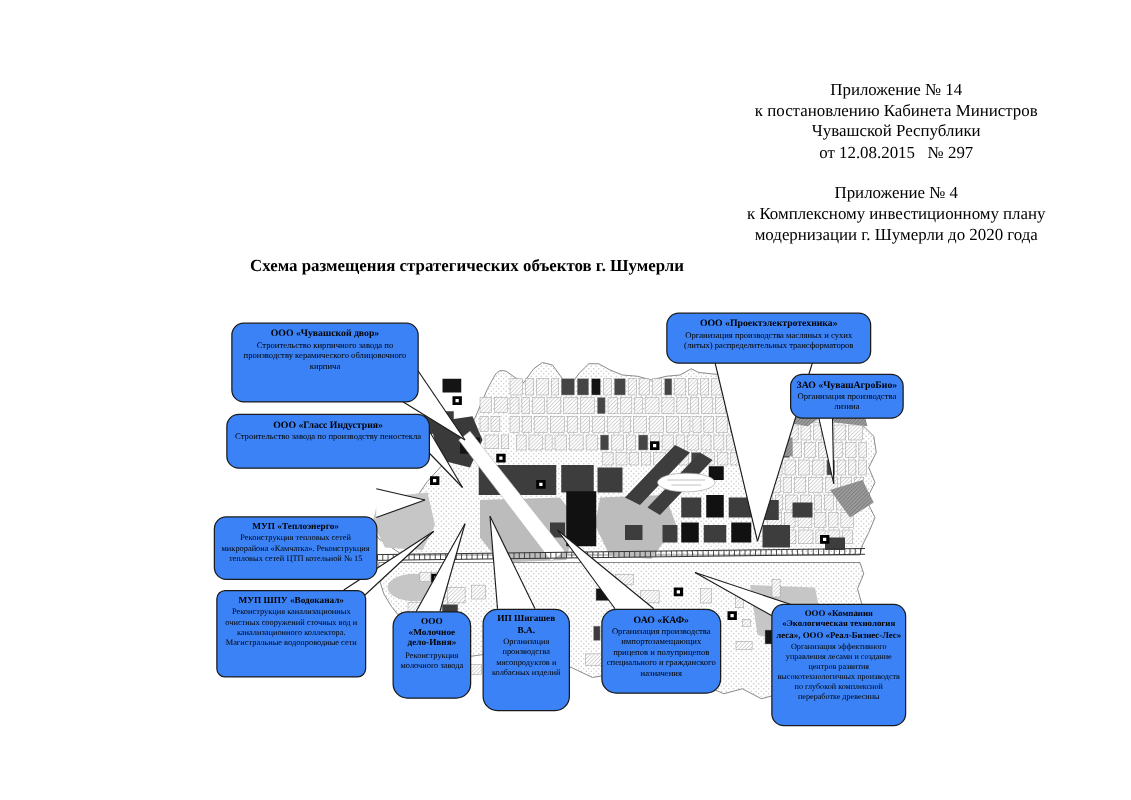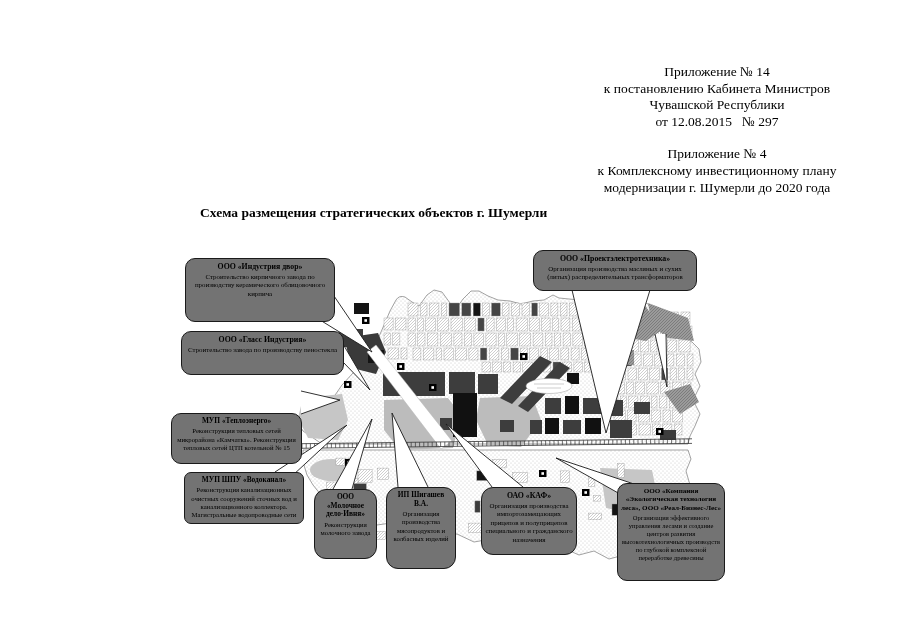--- a/index.html
+++ b/index.html
@@ -4,21 +4,21 @@
 <style>
   html,body{margin:0;padding:0;background:#fff;}
   .page{position:relative;width:905px;height:640px;background:#ffffff;overflow:hidden;
         font-family:"Liberation Serif",serif;color:#000;}
   .hdr{position:absolute;left:521px;top:64px;width:392px;text-align:center;
        font-size:13.5px;line-height:16.6px;z-index:2;}
   .hdr-block2{margin-top:16px;}
   .doc-title{position:absolute;left:200px;top:205px;width:530px;text-align:left;
        font-weight:bold;font-size:13.5px;z-index:2;}
   #map-svg{position:absolute;left:0;top:0;z-index:1;}
-  .callout{position:absolute;background:#737373;border:1.2px solid #1a1a1a;border-radius:10px;
+  .callout{position:absolute;background:#3b82f6;border:1.2px solid #1a1a1a;border-radius:10px;
        padding:3px 3px;box-sizing:border-box;text-align:center;z-index:3;}
   .ct{font-weight:bold;font-size:7.8px;line-height:1.18;}
   .cb{font-size:6.9px;line-height:1.24;margin-top:1.5px;}
   .small .ct{font-size:7.4px;}
   .small .cb{font-size:6.7px;}
 </style>
 </head>
 <body>
 
 <div class="page">
@@ -462,49 +462,53 @@
       <polygon points="655,334 666,334 667,387" fill="#fff" stroke="none"></polygon>
       <line x1="655" y1="334" x2="667" y2="387"></line>
         <line x1="666" y1="334" x2="667" y2="387"></line>
       <polygon points="620,494 634,484 556,458" fill="#fff" stroke="none"></polygon>
       <line x1="620" y1="494" x2="556" y2="458"></line>
         <line x1="634" y1="484" x2="556" y2="458"></line>
     </g>
   </svg>
 
   <div class="callout" style="left:185px;top:258px;width:150px;height:64px;">
-    <div class="ct">ООО «Индустрия двор»</div>
+    <div class="ct">ООО «Чувашской двор»</div>
     <div class="cb">Строительство кирпичного завода по производству керамического облицовочного кирпича</div>
   </div>
   <div class="callout" style="left:181px;top:331px;width:163px;height:44px;">
     <div class="ct">ООО «Гласс Индустрия»</div>
     <div class="cb">Строительство завода по производству пеностекла</div>
   </div>
   <div class="callout small" style="left:171px;top:381px;width:131px;height:51px;margin-top:32px;">
     <div class="ct">МУП «Теплоэнерго»</div>
     <div class="cb">Реконструкция тепловых сетей микрорайона «Камчатка». Реконструкция тепловых сетей ЦТП котельной № 15</div>
   </div>
-  <div class="callout small" style="left:184px;top:472px;width:120px;height:52px;border-radius:7px;font-family:Liberation Serif, serif;">
+  <div class="callout small" style="left:173px;top:472px;width:120px;height:70px;border-radius:7px;font-family:Liberation Serif, serif;">
     <div class="ct">МУП ШПУ «Водоканал»</div>
     <div class="cb">Реконструкция канализационных очистных сооружений сточных вод и канализационного коллектора. Магистральные водопроводные сети</div>
   </div>
   <div class="callout small" style="left:314px;top:489px;width:63px;height:70px;border-radius:12px;">
     <div class="ct">ООО «Молочное дело-Ивня»</div>
     <div class="cb">Реконструкция молочного завода</div>
   </div>
   <div class="callout small" style="left:386px;top:487px;width:70px;height:82px;border-radius:12px;">
     <div class="ct">ИП Шигашев В.А.</div>
     <div class="cb">Организация производства мясопродуктов и колбасных изделий</div>
   </div>
   <div class="callout" style="left:481px;top:487px;width:96px;height:68px;border-radius:12px;">
     <div class="ct">ОАО «КАФ»</div>
     <div class="cb">Организация производства импортозамещающих прицепов и полуприцепов специального и гражданского назначения</div>
   </div>
   <div class="callout" style="left:533px;top:250px;width:164px;height:41px;">
     <div class="ct">ООО «Проектэлектротехника»</div>
     <div class="cb">Организация производства масляных и сухих (литых) распределительных трансформаторов</div>
   </div>
+  <div class="callout" style="left:632px;top:299px;width:91px;height:36px;">
+    <div class="ct">ЗАО «ЧувашАгроБио»</div>
+    <div class="cb">Организация производства лизина</div>
+  </div>
   <div class="callout small" style="left:617px;top:483px;width:108px;height:98px;">
     <div class="ct" style="font-size:7.1px;">ООО «Компания «Экологическая технология леса», ООО «Реал-Бизнес-Лес»</div>
     <div class="cb" style="font-size:6.5px;">Организация эффективного управления лесами и создание центров развития высокотехнологичных производств по глубокой комплексной переработке древесины</div>
   </div>
 
 </div>
 
 </body></html>

